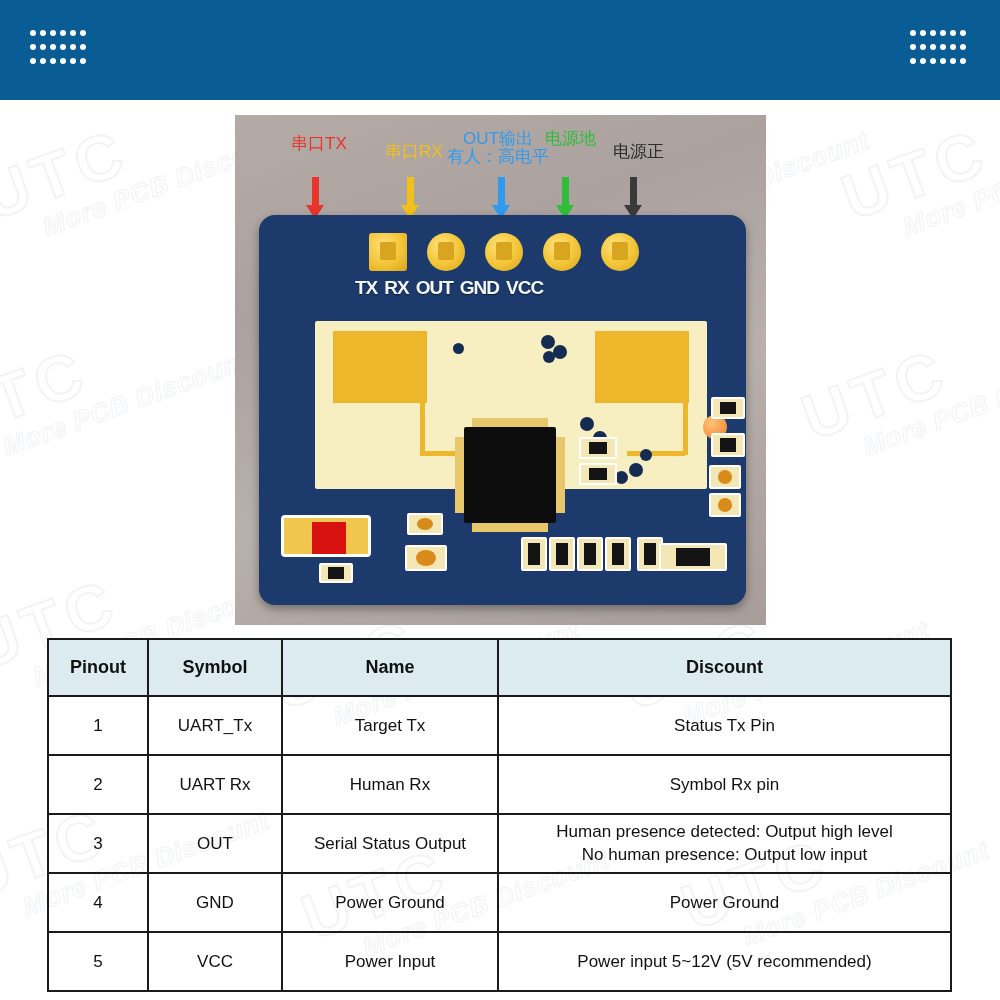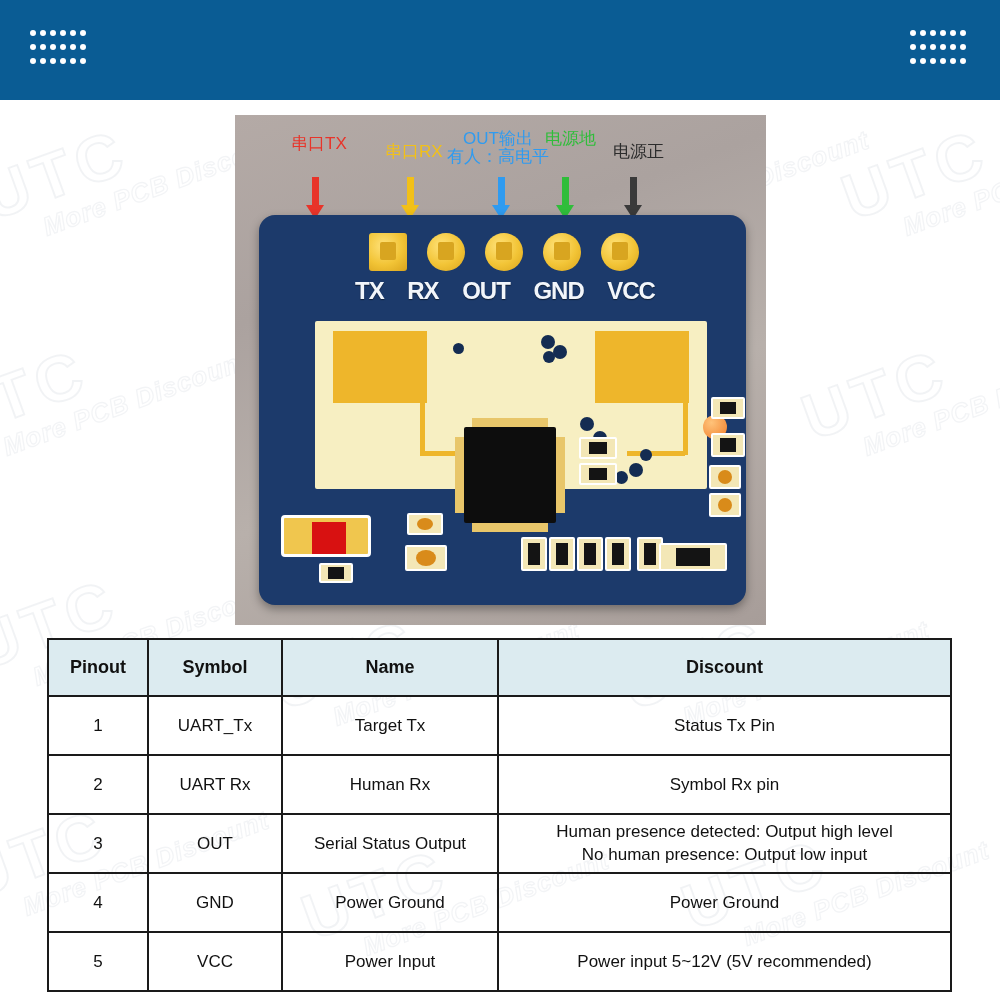--- a/index.html
+++ b/index.html
@@ -64,22 +64,22 @@
     background: #1c3a6b; border-radius: 16px;
     box-shadow: 0 4px 10px rgba(0,0,0,0.35);
   }
   .pad-row { position: absolute; left: 110px; top: 18px; display: flex; gap: 20px; align-items: center; }
   .pad { width: 38px; height: 38px; border-radius: 50%;
          background: radial-gradient(circle at 38% 34%, #ffe27a 0%, #f2c436 55%, #d9a31c 100%); position: relative; }
   .pad.square { border-radius: 3px; }
   .pad::after { content:""; position: absolute; left: 11px; top: 9px; width: 16px; height: 18px;
                 background: #d8a520; border-radius: 2px; }
   .pin-names { position: absolute; left: 96px; top: 62px; width: 300px; display: flex;
-               justify-content: space-between; color: #f2f6fb; font-size: 24px; font-weight: bold;
-               letter-spacing: -1px; text-shadow: 0 1px 1px rgba(0,0,0,.5); }
+               color: #f2f6fb; font-size: 19px; font-weight: bold;
+               letter-spacing: -1px; text-shadow: 0 1px 1px rgba(0,0,0,.5); gap: 7px; }
   .antenna-plane {
     position: absolute; left: 56px; top: 106px; width: 392px; height: 168px;
     background: #f7efc2; border-radius: 2px;
   }
   .ant-patch { position: absolute; width: 94px; height: 72px; background: #eeb62b; }
   .ant-patch.a { left: 18px; top: 10px; }
   .ant-patch.b { left: 280px; top: 10px; }
   .ant-feed { position: absolute; width: 5px; background: #eeb62b; }
   .ant-trace { position: absolute; height: 5px; background: #eeb62b; }
   .via { position: absolute; border-radius: 50%; background: #142c52; }

